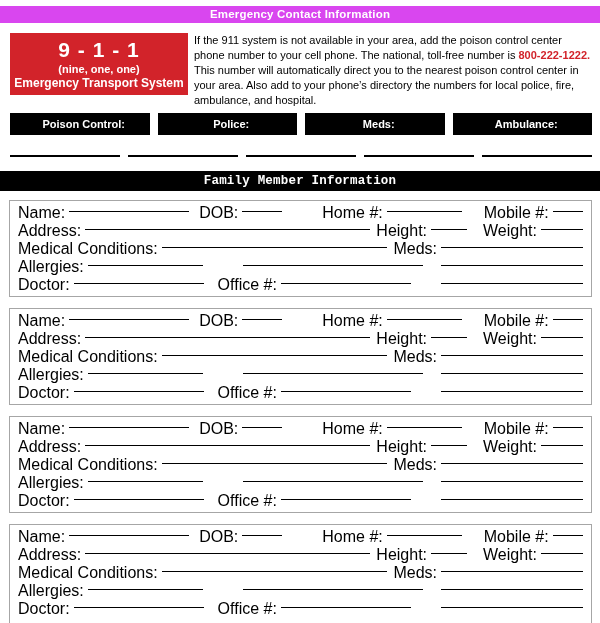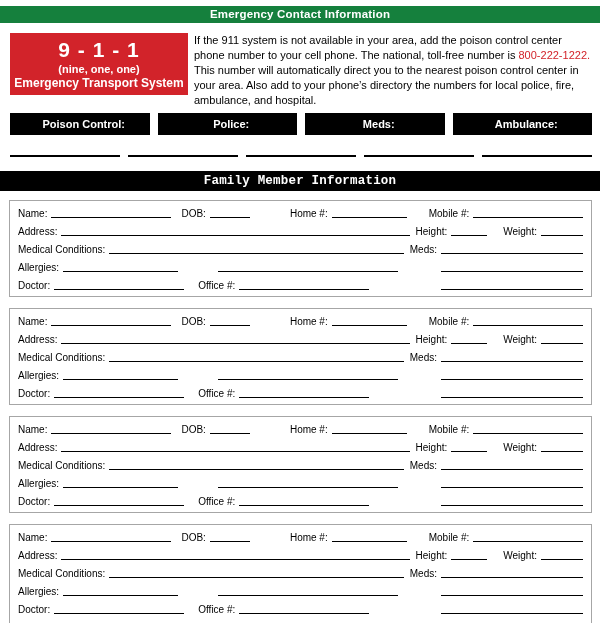--- a/index.html
+++ b/index.html
@@ -13,50 +13,50 @@
   .intro-row{display:flex;margin:10px 8px 0 10px;align-items:flex-start;}
   .red-box{
     width:178px;min-width:178px;height:62px;background:#d2232a;color:#fff;
     text-align:center;font-weight:bold;display:flex;flex-direction:column;
     justify-content:center;
   }
   .n911{font-size:21px;line-height:24px;letter-spacing:1px;}
   .nine-one-one{font-size:11px;line-height:14px;}
   .transport{font-size:12px;line-height:14px;}
   .intro{flex:1;margin:0 0 0 6px;font-size:11px;line-height:15px;}
-  .red-bold{color:#d2232a;font-weight:normal;}
+  .red-bold{color:#d2232a;font-weight:bold;}
   .contacts-row{display:flex;gap:8px;margin:5px 8px 0 10px;}
   .contact-box{
     flex:1;background:#000;color:#fff;font-weight:bold;font-size:11px;
     text-align:center;height:22px;line-height:22px;white-space:nowrap;padding-left:8px;
   }
   .contact-lines{display:flex;gap:8px;margin:19px 8px 14px 10px;}
   .contact-line{flex:1;border-bottom:2px solid #000;height:1px;}
   .members{margin:9px 8px 0 9px;}
   .member{
     border:1px solid #a6a6a6;height:97px;box-sizing:border-box;
     margin-bottom:11px;padding:3px 8px 0 8px;background:#fff;
   }
   .member:last-child{height:110px;margin-bottom:0;}
-  .row{display:flex;height:18px;align-items:flex-end;font-size:10px;}
+  .row{display:flex;height:18px;align-items:center;font-size:16px;}
   .lbl{white-space:nowrap;line-height:16px;}
   .line{border-bottom:1px solid #000;height:1px;margin-bottom:4px;margin-left:4px;}
   .flex{flex:1;}
   .w120{width:120px}.w40{width:40px}.w75{width:75px}.w36{width:36px}.w42{width:42px}
   .w142{width:142px}.w115{width:115px}.w180{width:180px}.w130{width:130px}
   .ml6{margin-left:6px}.ml10{margin-left:10px}.ml16{margin-left:16px}
   .ml22{margin-left:22px}.ml30{margin-left:14px}.ml40{margin-left:40px}
   .mlauto{margin-left:auto}
 </style>
 </head>
 <body>
 
 <div>
 
-  <div class="bar bar1" style="background: #15803d;">
+  <div class="bar bar1" style="background: #d946ef;">
     <span>Emergency Contact Information</span>
   </div>
 
   <div class="intro-row">
     <div class="red-box" style="background: rgb(210, 35, 42);">
       <div class="n911">9 - 1 - 1</div>
       <div class="nine-one-one">(nine, one, one)</div>
       <div class="transport">Emergency Transport System</div>
     </div>
     <p class="intro"><span>If the 911 system is not available in your area, add the poison control center phone number to your cell phone. The national, toll-free number is </span><span class="red-bold" style="color: rgb(210, 35, 42);">800-222-1222.</span><span> This number will automatically direct you to the nearest poison control center in your area. Also add to your phone’s directory the numbers for local police, fire, ambulance, and hospital.</span></p>

